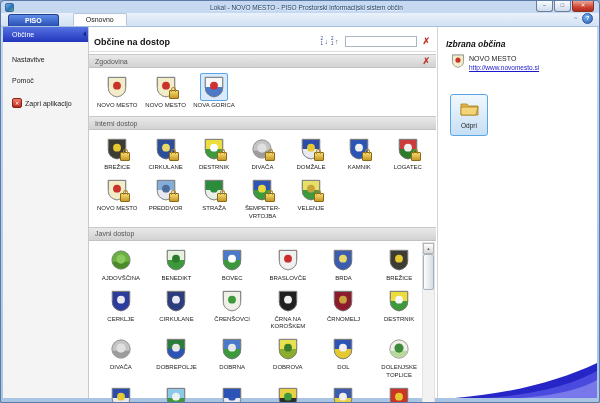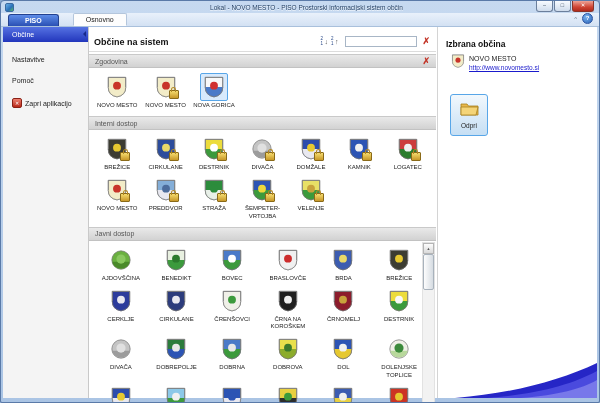--- a/index.html
+++ b/index.html
@@ -64,21 +64,21 @@
   .scrollwrap .tiles{width:calc(100% - 13px);}
   .vscroll{position:absolute;right:1px;top:1px;bottom:1px;width:11px;background:#f2f2f2;border:1px solid #e2e2e2;}
   .sbtn{position:absolute;left:0;width:9px;height:9px;background:linear-gradient(#fdfdfd,#dadada);
     border:1px solid #b5b5b5;font-size:4px;text-align:center;line-height:9px;color:#555;}
   .sbtn.up{top:0;}
   .sthumb{position:absolute;left:0;top:11px;width:9px;height:34px;border-radius:2px;
     background:linear-gradient(90deg,#fdfdfd,#d6dce2);border:1px solid #a8b2bc;}
   
   .right-panel{position:absolute;left:434px;right:0;top:0;bottom:0;border-left:1px solid #d4d4d4;
     padding:12px 8px 0 8px;box-sizing:border-box;background:#fff;}
-  .rp-title{font-size:8.5px;font-weight:bold;color:#111;margin-bottom:5px;}
+  .rp-title{font-size:8.5px;font-weight:bold;color:#111;margin-bottom:5px;font-style:italic;}
   .rp-sel{display:flex;gap:4px;margin-left:5px;align-items:flex-start;}
   .rp-name{font-size:7px;color:#222;margin-top:1px;}
   .rp-link{font-size:6.5px;color:#1a1acc;text-decoration:underline;display:block;margin-top:2px;cursor:pointer;}
   .open-btn{margin:22px 0 0 4px;width:36px;height:40px;border:1px solid #58a6e8;border-radius:3px;
     background:linear-gradient(#f2f8fd,#c6dff4);display:flex;flex-direction:column;align-items:center;
     justify-content:center;gap:2px;}
   .open-label{font-size:6.5px;color:#222;}
   .swoosh{position:absolute;right:0;bottom:0;width:150px;height:36px;pointer-events:none;}
 </style>
 </head>
@@ -112,21 +112,21 @@
         <div class="side-item"><span>Nastavitve</span></div>
         <div class="side-item"><span>Pomoč</span></div>
         <div class="side-item quit">
           <span class="quit-icon">✕</span>
           <span>Zapri aplikacijo</span>
         </div>
       </div>
 
     <div class="content">
       <div class="content-header">
-        <span class="page-title">Občine na sistem</span>
+        <span class="page-title">Občine na dostop</span>
         <span class="sort">
           <span class="digits">21</span>
           <span class="arr">↓</span>
         </span>
         <span class="sort">
           <span class="digits">21</span>
           <span class="arr">↑</span>
         </span>
         <input class="filter" type="text" value="" style="">
         <span class="clear-x">✗</span>

